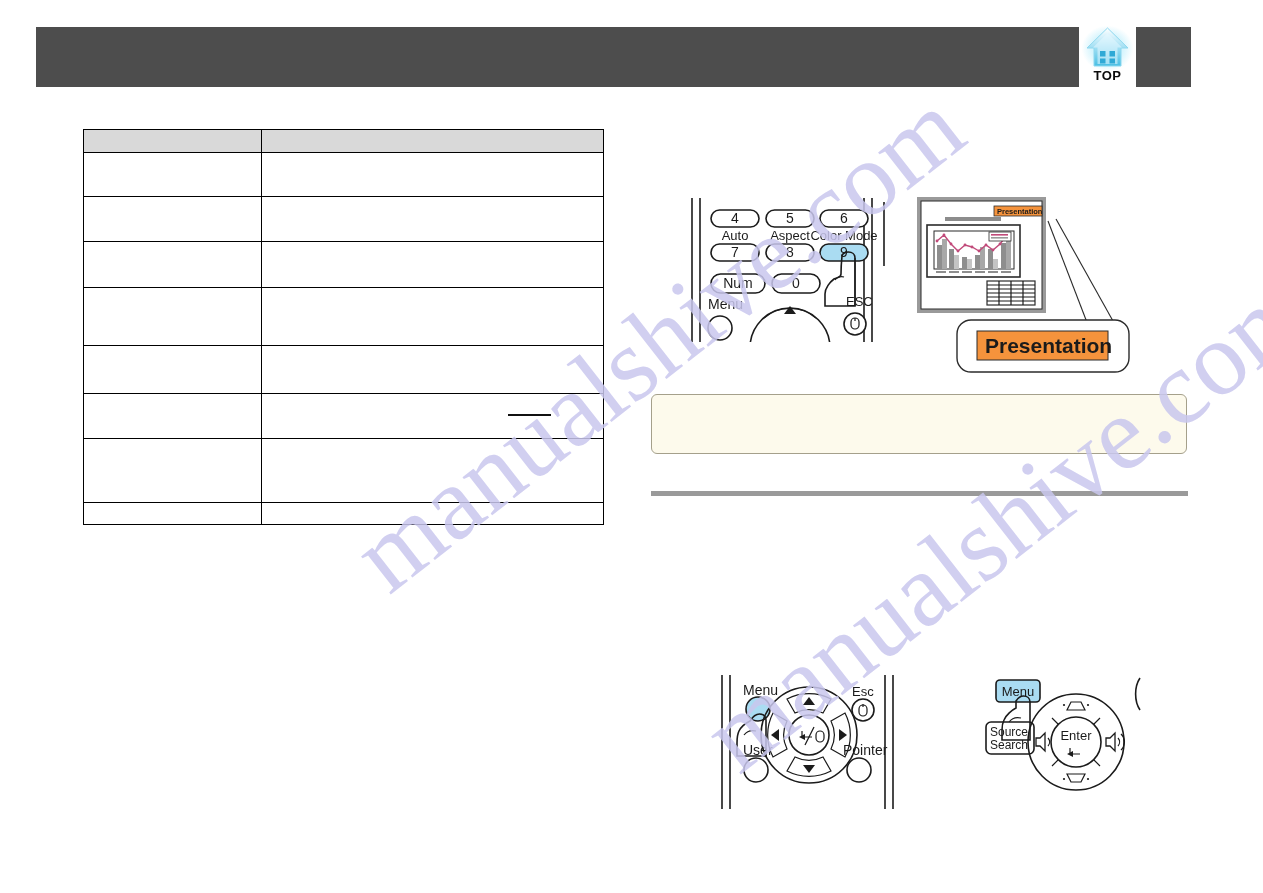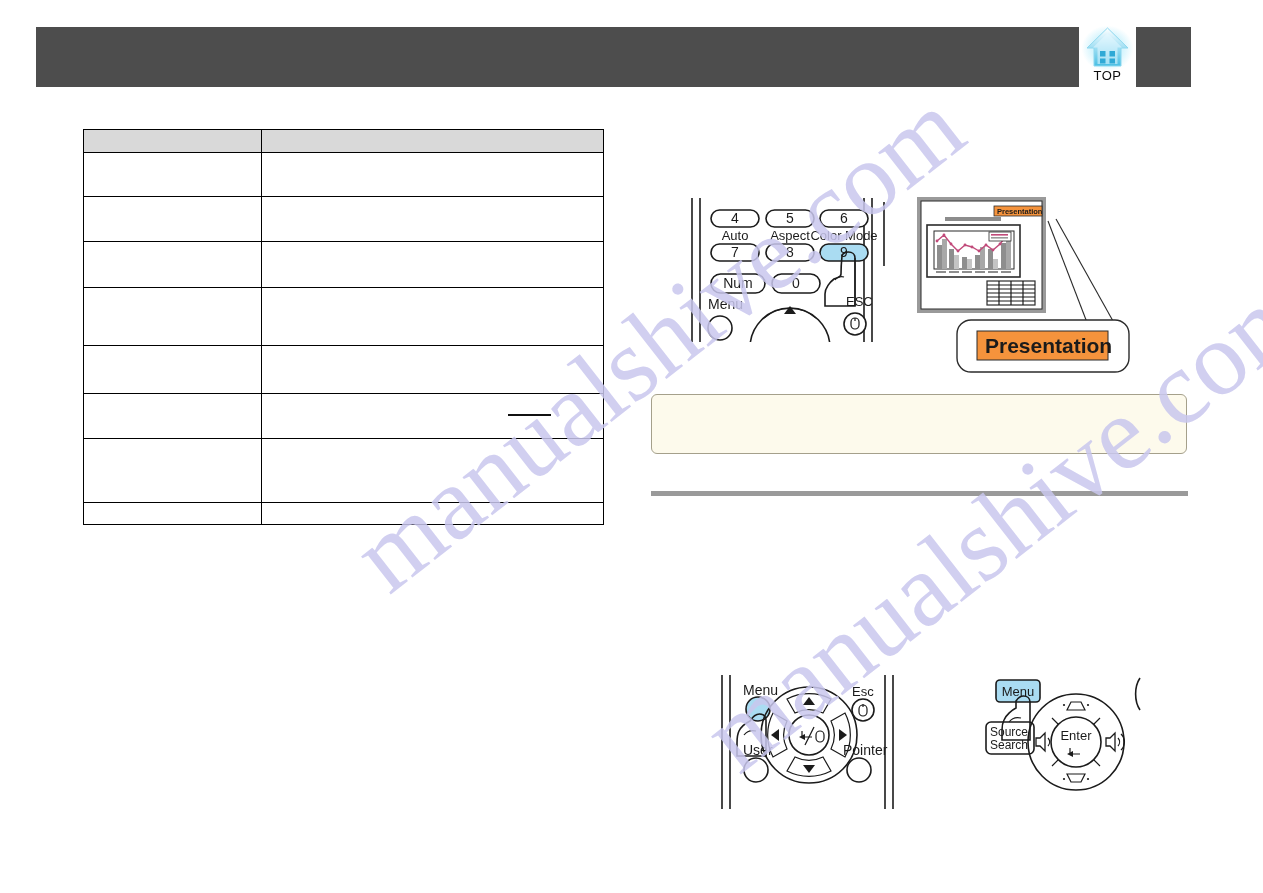--- a/index.html
+++ b/index.html
@@ -39,21 +39,21 @@
   .top-icon .house-wrap{
     width:57px;height:47px;position:relative;
   }
   .top-icon .glow{
     position:absolute;left:3px;top:2px;width:51px;height:45px;
     background:radial-gradient(ellipse at 50% 50%, #bdeffb 0%, #d8f5fd 45%, #ffffff 72%);
   }
   .top-icon svg{position:absolute;left:0;top:0;}
   .top-label{
     font-family:"Liberation Sans", sans-serif;
-    font-size:13px;font-weight:normal;letter-spacing:.5px;color:#0b0b0b;
+    font-size:13px;font-weight:bold;letter-spacing:.5px;color:#0b0b0b;
     line-height:13px;margin-top:-2px;
   }
 
   
   .spec-table{
     position:absolute;left:83px;top:129px;width:521px;
     border-collapse:collapse;z-index:3;background:#fff;
   }
   .spec-table td, .spec-table th{
     border:1px solid #000;

